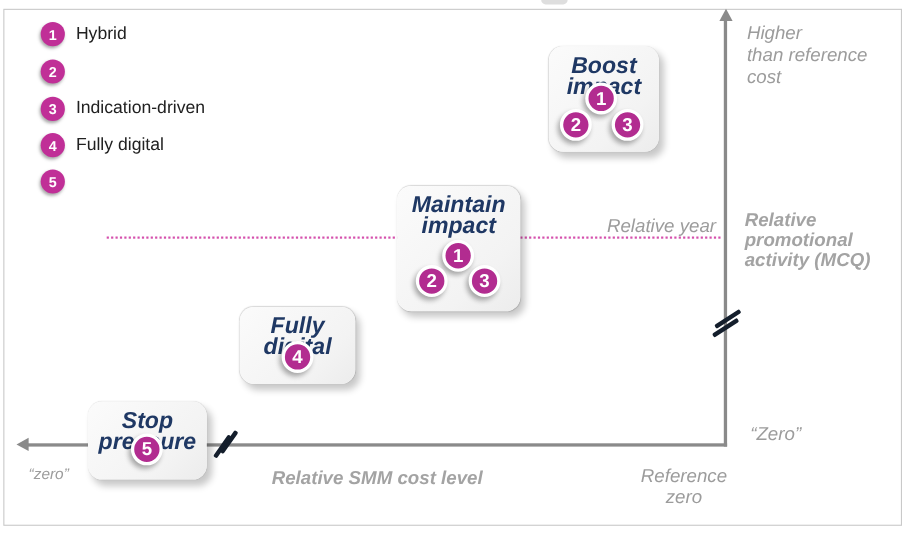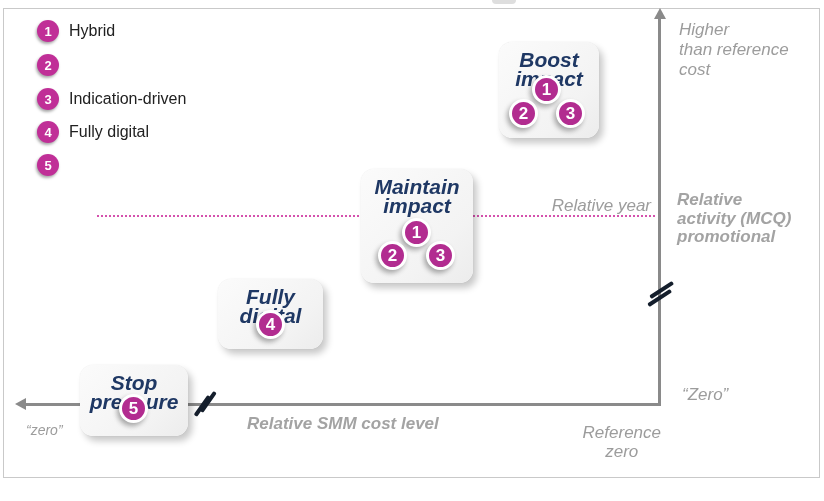--- a/index.html
+++ b/index.html
@@ -56,21 +56,21 @@
   .break-h .bar:nth-child(1) { left:8px; top:12px; }
   .break-h .bar:nth-child(2) { left:2px; top:16px; }
 
   
   .gray-note { position:absolute; color:#9c9c9c; font-style:italic; font-size:17px; line-height:20px; z-index:1; }
   .gray-note.bold { font-weight:bold; color:#a3a3a3; }
   .note-higher { left:679px; top:20px; }
   .note-ref-mid { right:173px; top:196px; text-align:right; }
   .note-mcq { left:677px; top:191px; width:130px; line-height:18.5px; }
   .note-zero-right { left:682px; top:385px; }
-  .note-smm { left:247px; top:414px;font-style:italic; }
+  .note-smm { left:247px; top:425px;font-style:italic; }
   .note-zero-left { left:26px; top:420px; font-size:14px; }
   .note-ref-bottom { right:163px; top:423px; text-align:center; line-height:19px; }
 
   
   .card {
     position:absolute; z-index:2; border-radius:13px;
     background:linear-gradient(135deg,#fbfbfb 0%,#f3f3f3 70%,#ececec 100%);
     box-shadow:4px 5px 7px rgba(0,0,0,0.22), 0 0 1px rgba(0,0,0,0.15);
   }
   .card-title {
@@ -142,22 +142,22 @@
     </div>
   </div>
 
   <div class="gray-note note-higher">
     <div>Higher</div>
     <div>than reference cost</div>
   </div>
   <div class="gray-note note-ref-mid">Relative year</div>
   <div class="gray-note bold note-mcq">
     <div>Relative</div>
+    <div>promotional</div>
     <div>activity (MCQ)</div>
-    <div>promotional</div>
   </div>
   <div class="gray-note note-zero-right">“Zero”</div>
   <div class="gray-note bold note-smm">Relative SMM cost level</div>
   <div class="gray-note note-zero-left">“zero”</div>
   <div class="gray-note note-ref-bottom">
     <div>Reference</div>
     <div>zero</div>
   </div>
 
   <div class="card card-boost">

